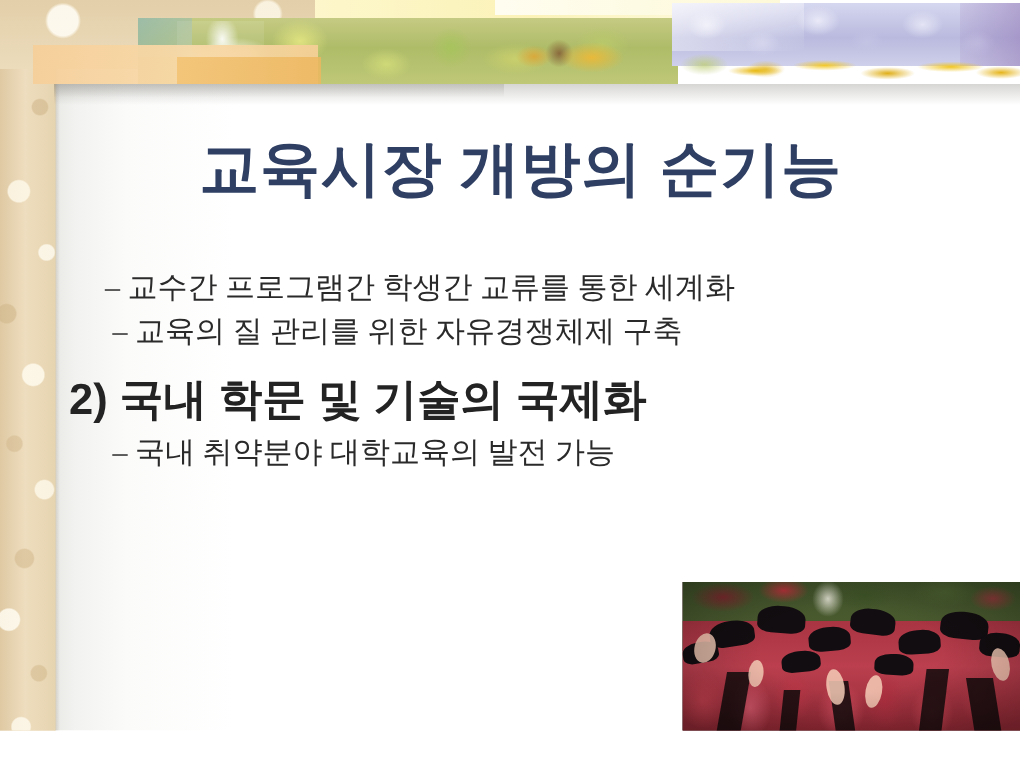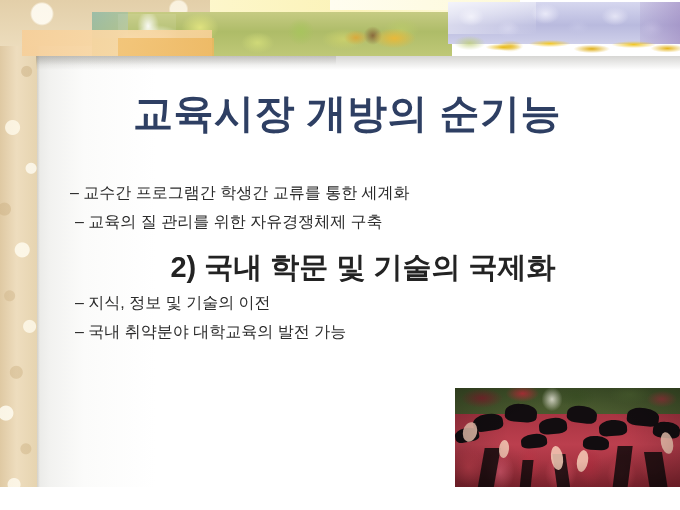--- a/index.html
+++ b/index.html
@@ -191,29 +191,30 @@
 
   .lvl1 {
     font-size:29px;
     line-height:42px;
     font-weight:700;
     color:#232323;
     padding-left:9px;
     white-space:nowrap;
   }
   .lvl2 {
-    font-size:16px;
+    font-size:20px;
     line-height:29px;
     font-weight:400;
     color:#2a2a2a;
     padding-left:33px;
     white-space:nowrap;
+    font-family:Liberation Serif, serif;
   }
   .lvl2.indent-more { padding-left:38px; }
-  .gap-before { margin-top:10px;text-align:center; }
+  .gap-before { margin-top:10px; }
 
   
   .photo {
     position:absolute; left:455px; top:388px; width:225px; height:102px;
     overflow:hidden;
     background:#2d1417;
   }
   .photo-canvas { position:absolute; inset:0; }
 
   
@@ -311,21 +312,20 @@
 
   <div class="body">
 
 
     <div class="lvl2">– 교수간 프로그램간 학생간 교류를 통한 세계화</div>
 
     <div class="lvl2 indent-more">– 교육의 질 관리를 위한 자유경쟁체제 구축</div>
 
     <div class="lvl1 gap-before">2) 국내 학문 및 기술의 국제화</div>
 
-    <div class="lvl2 indent-more">– 지식, 정보 및 기술의 이전</div>
 
     <div class="lvl2 indent-more">– 국내 취약분야 대학교육의 발전 가능</div>
 
   </div>
 
   <div class="photo">
     <div class="photo-canvas">
       <div class="ph-bg"></div>
       <div class="ph-white-blur"></div>
       <div class="ph-robes"></div>

